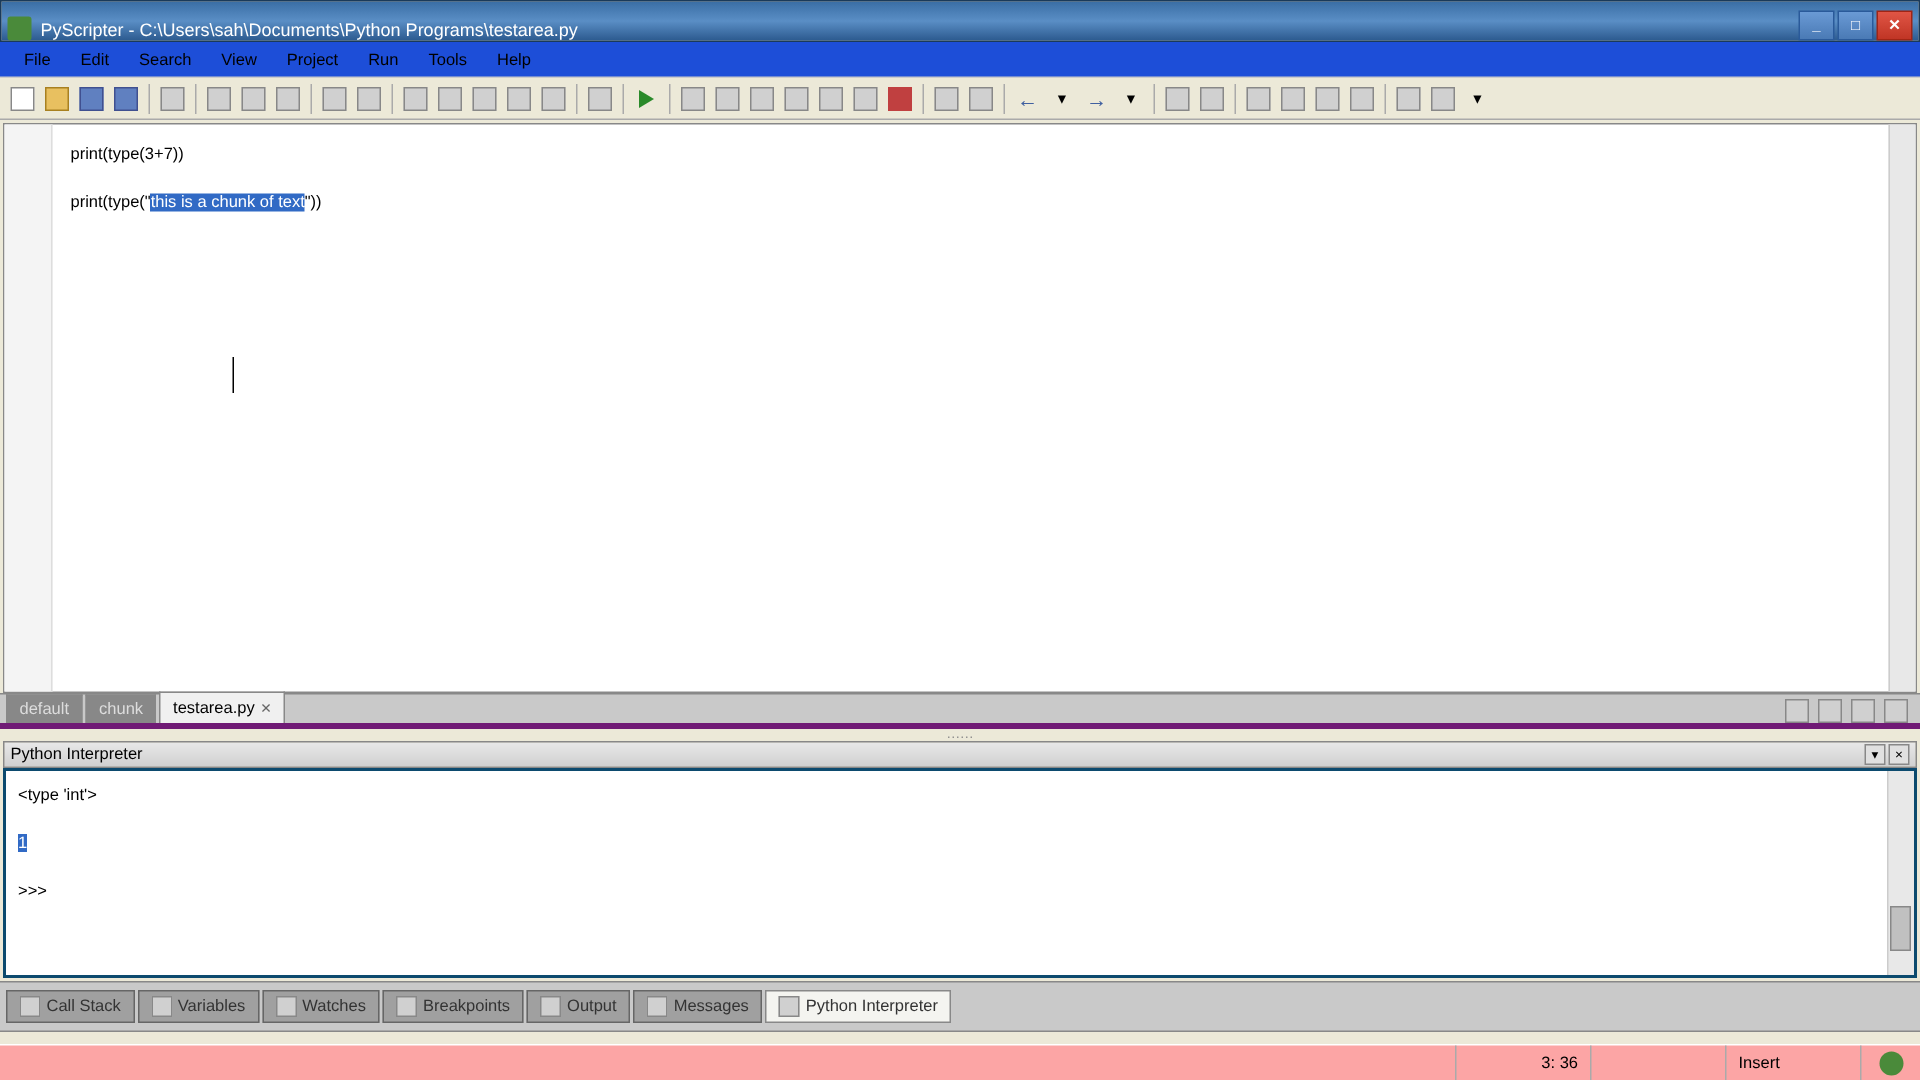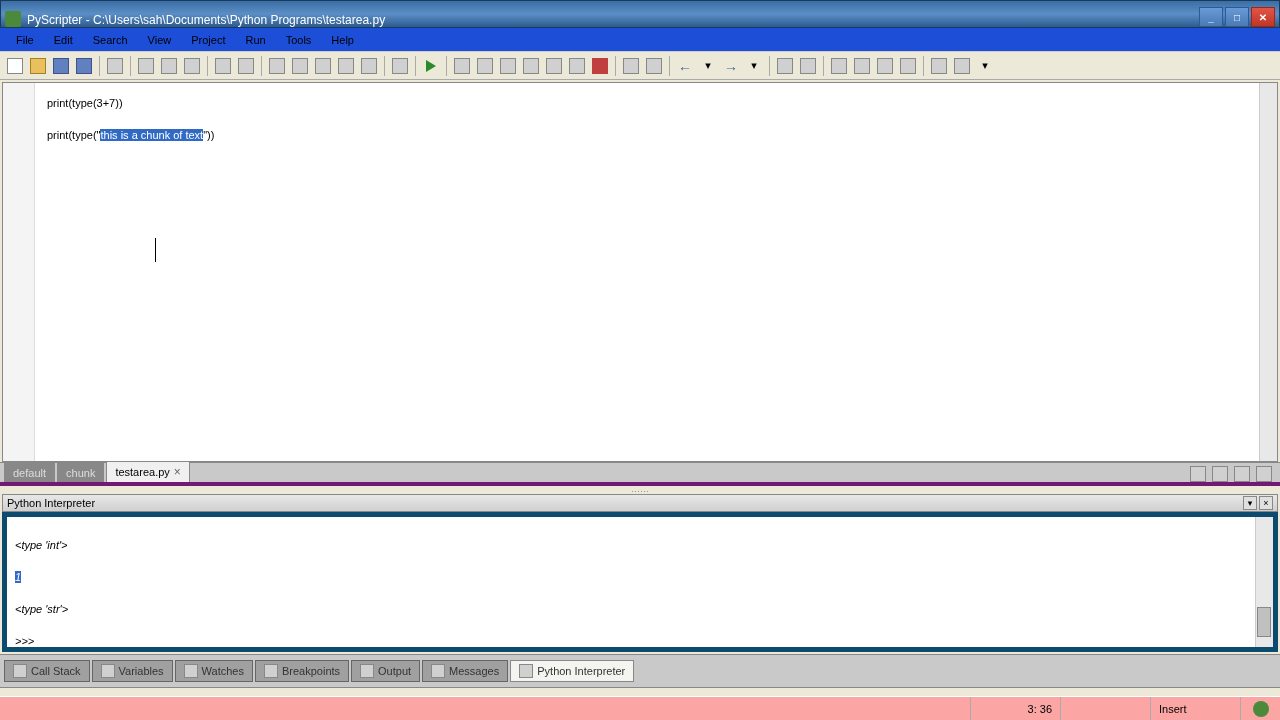--- a/index.html
+++ b/index.html
@@ -56,23 +56,23 @@
 
 .panel-header {
   height: 18px; background: linear-gradient(to bottom, #e8e8e8, #d0d0d0); border: 1px solid #888;
   display: flex; align-items: center; padding: 0 4px; font-size: 11px; margin: 0 2px;
 }
 .panel-header-title { flex: 1; }
 .panel-btns { display: flex; gap: 2px; }
 .panel-btn { width: 14px; height: 14px; font-size: 9px; display: flex; align-items: center; justify-content: center; cursor: pointer; border: 1px solid #888; background: #e0e0e0; }
 
 .interpreter {
-  height: 140px; background: white; border: 5px solid #0c4a6e; margin: 0 2px;
-  font-family: 'Consolas', 'Courier New', monospace; font-size: 22px; padding: 12px 8px;
-  position: relative; overflow: hidden; font-style: italic;
+  height: 140px; background: white; border: 2px solid #0c4a6e; margin: 0 2px;
+  font-family: 'Consolas', 'Courier New', monospace; font-size: 22px; padding: 0 8px;
+  position: relative; overflow: hidden;
 }
 .interp-line { line-height: 32px; white-space: pre; }
 .interp-sel { background: #316ac5; color: white; }
 .interp-scroll { position: absolute; right: 0; top: 0; width: 18px; height: 100%; background: #e8e8e8; border-left: 1px solid #ccc; }
 .scroll-thumb { position: absolute; right: 2px; width: 14px; background: #c0c0c0; border: 1px solid #888; }
 
 .bottom-tabs {
   height: 24px; background: #c9c9c9; display: flex; align-items: center; padding: 16px 4px;
   border-top: 1px solid #888; border-bottom: 1px solid #888; margin-top: 2px;
 }
@@ -296,21 +296,20 @@
   <span class="panel-header-title">Python Interpreter</span>
   <div class="panel-btns">
     <div class="panel-btn">▾</div>
     <div class="panel-btn">×</div>
   </div>
 </div>
 
 <div class="interpreter">
   <div class="interp-line">&lt;type 'int'&gt;</div>
   <div class="interp-line"><span class="interp-sel">1</span></div>
-  <div class="interp-line">&lt;type 'str'&gt;</div>
   <div class="interp-line">&gt;&gt;&gt; </div>
   <div class="interp-scroll">
     <div class="scroll-thumb" style="top:90px; height:30px;"></div>
   </div>
 </div>
 
 <div class="bottom-tabs">
   <div class="btab">
       <span class="btab-icon ic-gen"></span>
       <span>Call Stack</span>

